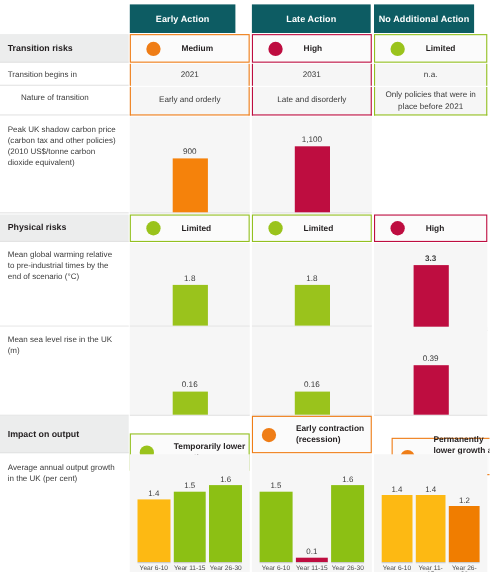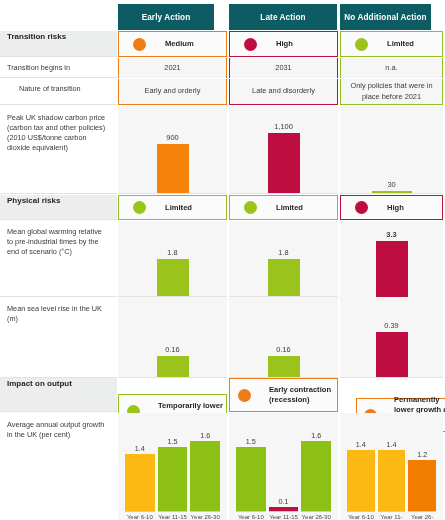--- a/index.html
+++ b/index.html
@@ -38,21 +38,21 @@
     font-size:7.3px;
     color:#3a3a3a;
     border-bottom:1px solid #e3e3e3;
     background:#ffffff;
   }
   .lab.shade{
     background:#eceded;
     font-weight:bold;
     color:#231f20;
     font-size:8px;
-    display:flex;align-items:flex-start;
+    display:flex;align-items:center;
     padding-top:0;
   }
 
   
   .cell{
     position:absolute;
     box-sizing:border-box;
     background:#f6f6f6;
     border-bottom:1px solid #e3e3e3;
   }
@@ -225,28 +225,20 @@
     </div>
   </div>
   <div class="cell c2" style="top:106px;height:88px;">
     <div class="bchart">
       <div class="bcol">
         <div class="bval">1,100</div>
         <div class="bar crimson" style="height:60px;"></div>
       </div>
     </div>
   </div>
-  <div class="cell c3" style="top:106px;height:88px;">
-    <div class="bchart">
-      <div class="bcol">
-        <div class="bval">30</div>
-        <div class="bar green" style="height:2px;width:40px;"></div>
-      </div>
-    </div>
-  </div>
 
   <div class="lab shade" style="top:195px;height:25px;">
     <span>Physical risks</span>
   </div>
   <div class="cell c1 bx bx-green" style="top:195px;height:25px;">
     <div class="riskrow">
       <div class="dot green"></div>
       <div class="risklabel">Limited</div>
     </div>
   </div>

